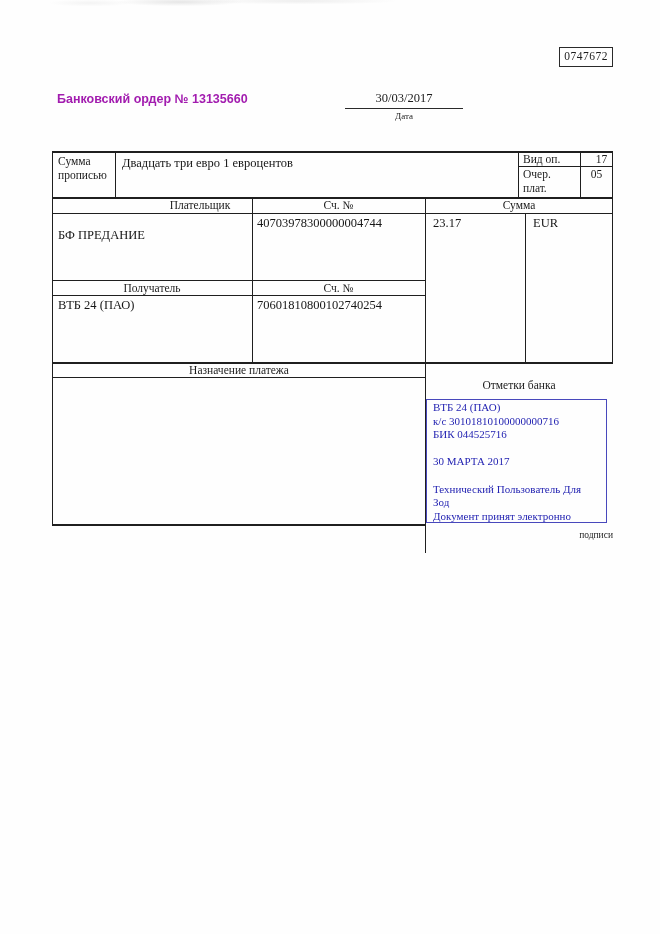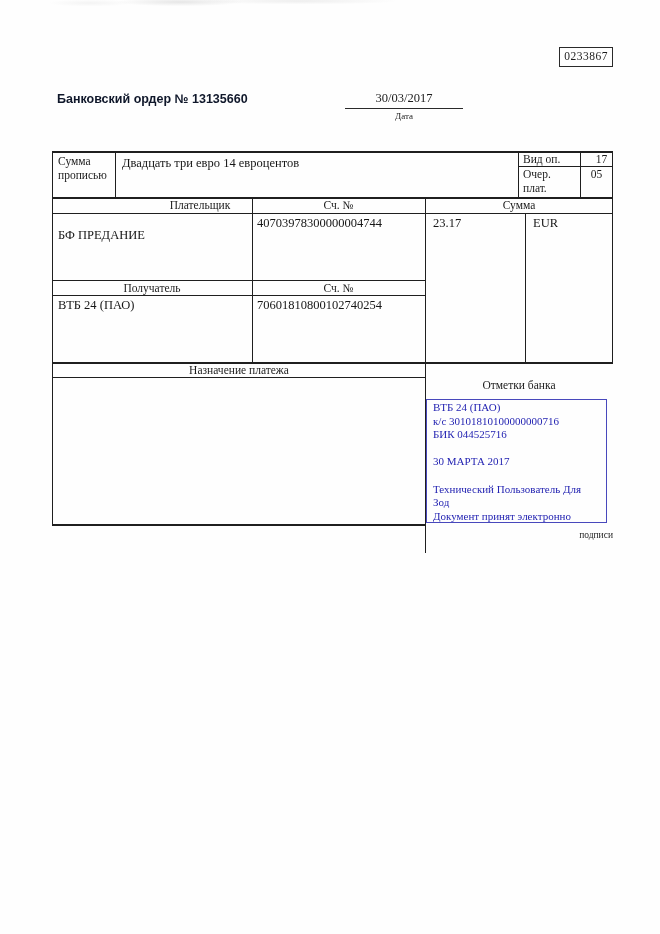--- a/index.html
+++ b/index.html
@@ -24,21 +24,21 @@
   
   .form-code{
     left:559px;top:47px;width:52px;height:18px;
     border:1.6px solid #2a2a2a;
     font-size:11.5px;line-height:17px;text-align:center;
     letter-spacing:.5px;
   }
   .title{
     left:57px;top:92px;
     font-family:"Liberation Sans", sans-serif;
-    font-weight:bold;font-size:12.5px;color:#0f172a;
+    font-weight:bold;font-size:12.5px;color:#a21caf;
   }
   .date-value{
     left:345px;top:91px;width:118px;height:17px;
     text-align:center;font-size:12.5px;
     border-bottom:1.4px solid #2a2a2a;
   }
   .date-label{
     left:345px;top:111px;width:118px;
     text-align:center;font-size:9px;color:#222;
   }
@@ -68,21 +68,21 @@
   }
 </style>
 </head>
 <body>
 
 <div class="page">
 
   <div class="abs artifact"></div>
 
   <div class="abs form-code">
-    <span>0233867</span>
+    <span>0747672</span>
   </div>
 
   <div class="abs title">Банковский ордер № 13135660</div>
 
   <div class="abs date-value">30/03/2017</div>
   <div class="abs date-label">Дата</div>
 
   <div class="abs table">
 
     <div class="hl" style="left:0;top:0;width:561px;height:2px;"></div>
@@ -99,21 +99,21 @@
     <div class="vl" style="left:63px;top:0;width:1px;height:46px;"></div>
     <div class="vl" style="left:466px;top:0;width:1px;height:46px;"></div>
     <div class="vl" style="left:528px;top:0;width:1px;height:46px;"></div>
     <div class="vl" style="left:560px;top:0;width:1px;height:213px;"></div>
     <div class="vl" style="left:200px;top:46px;width:1px;height:165px;"></div>
     <div class="vl" style="left:373px;top:46px;width:1px;height:356px;"></div>
     <div class="vl" style="left:473px;top:62px;width:1px;height:149px;"></div>
 
     <div class="abs small-label" style="left:6px;top:3px;">Сумма
 прописью</div>
-    <div class="abs celltext" style="left:70px;top:5px;">Двадцать три евро 14 евроцентов</div>
+    <div class="abs celltext" style="left:70px;top:5px;">Двадцать три евро 1 евроцентов</div>
     <div class="abs cellhead" style="left:471px;top:2px;text-align:center;">Вид оп.</div>
     <div class="abs cellhead" style="left:528px;top:2px;width:43px;">17</div>
     <div class="abs small-label" style="left:471px;top:17px;line-height:13.5px;">Очер.
 плат.</div>
     <div class="abs cellhead" style="left:528px;top:17px;width:33px;">05</div>
 
     <div class="abs cellhead" style="left:0;top:48px;width:200px;margin-left:48px;">Плательщик</div>
     <div class="abs cellhead" style="left:200px;top:48px;width:173px;">Сч. №</div>
     <div class="abs cellhead" style="left:373px;top:48px;width:188px;">Сумма</div>
 

